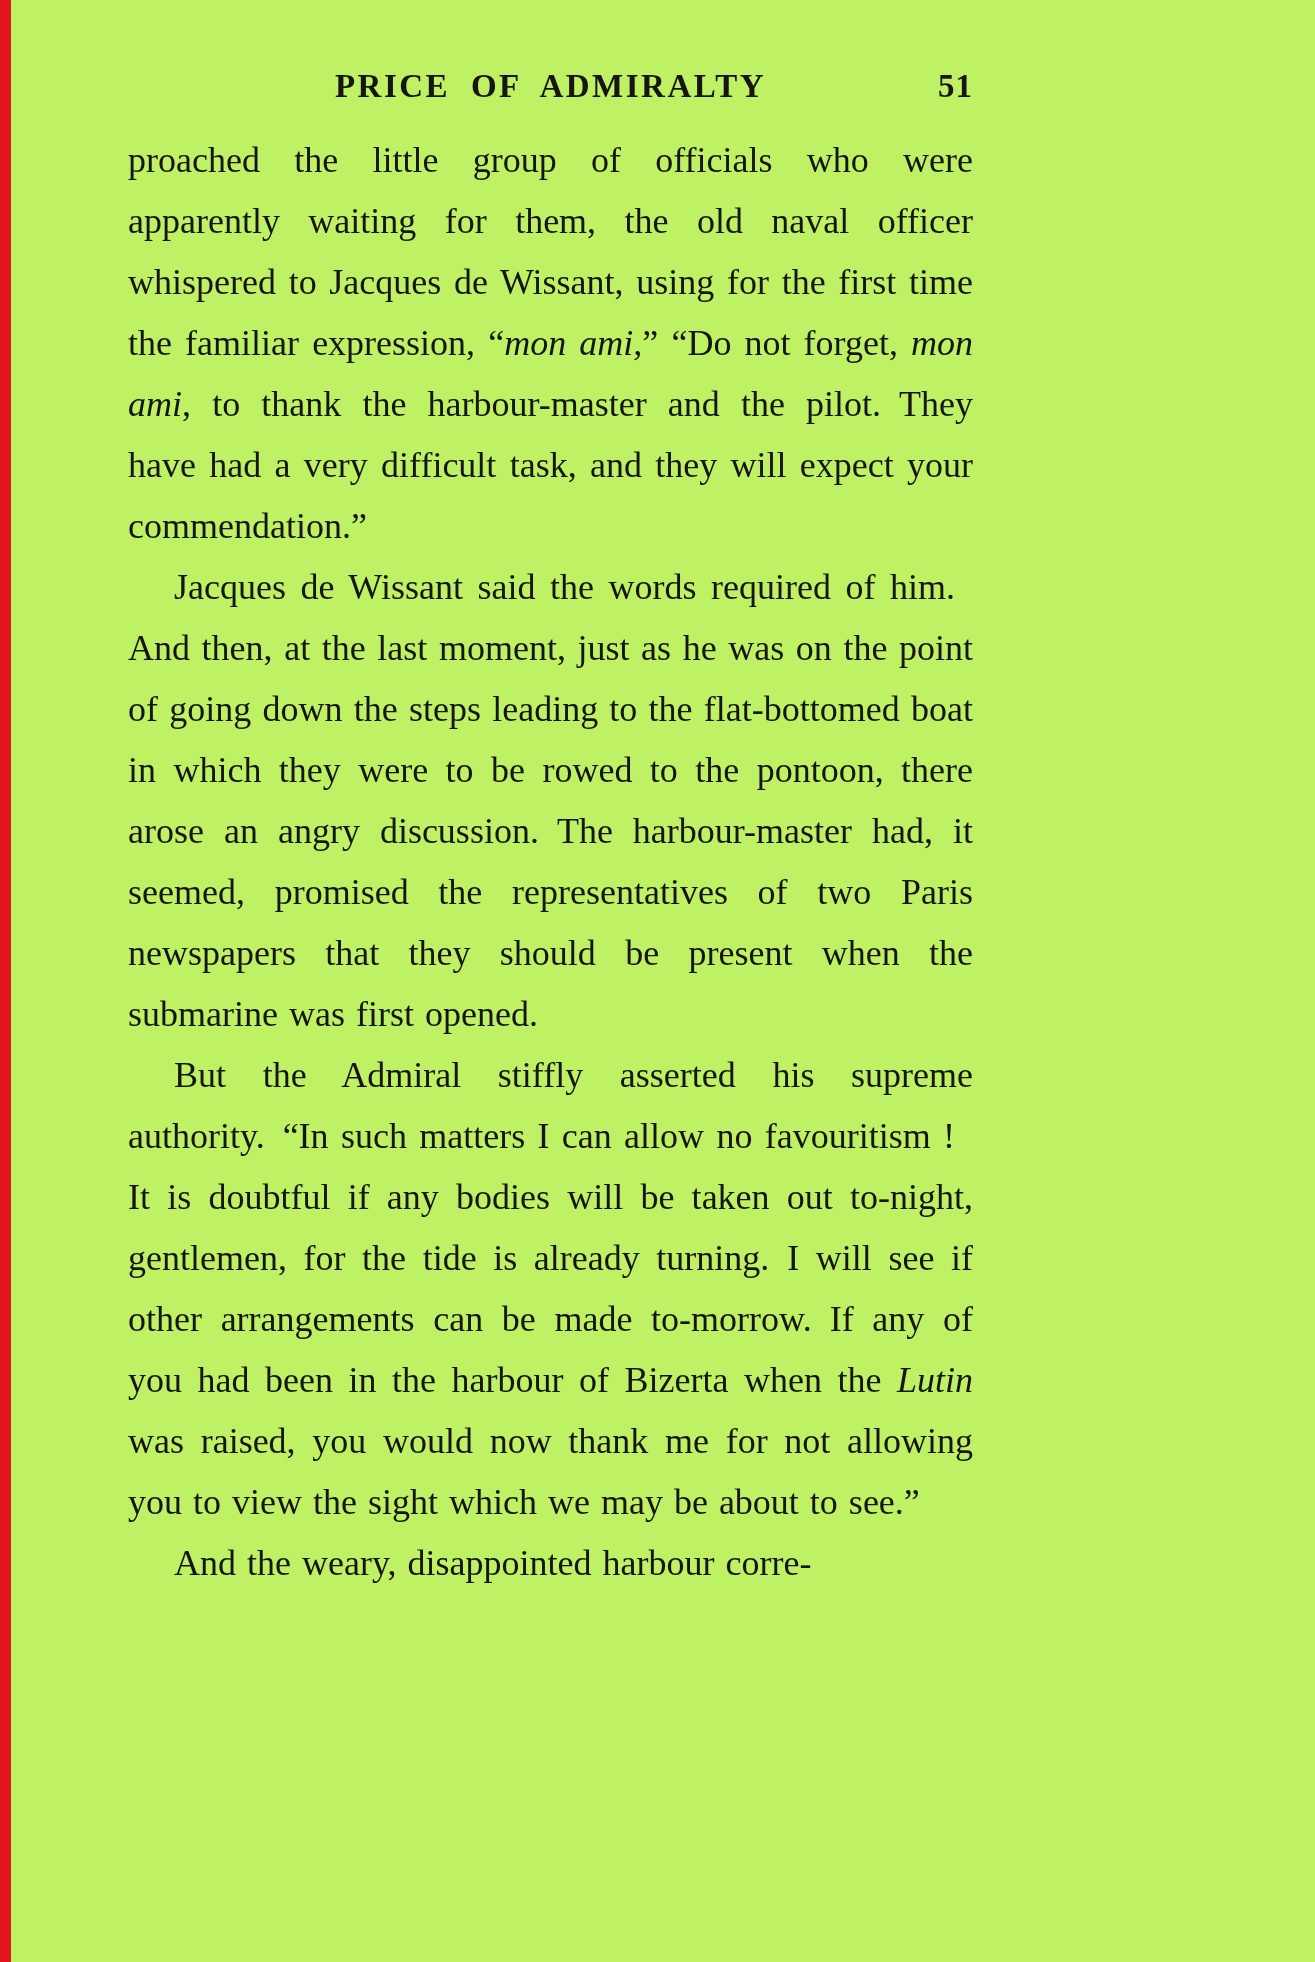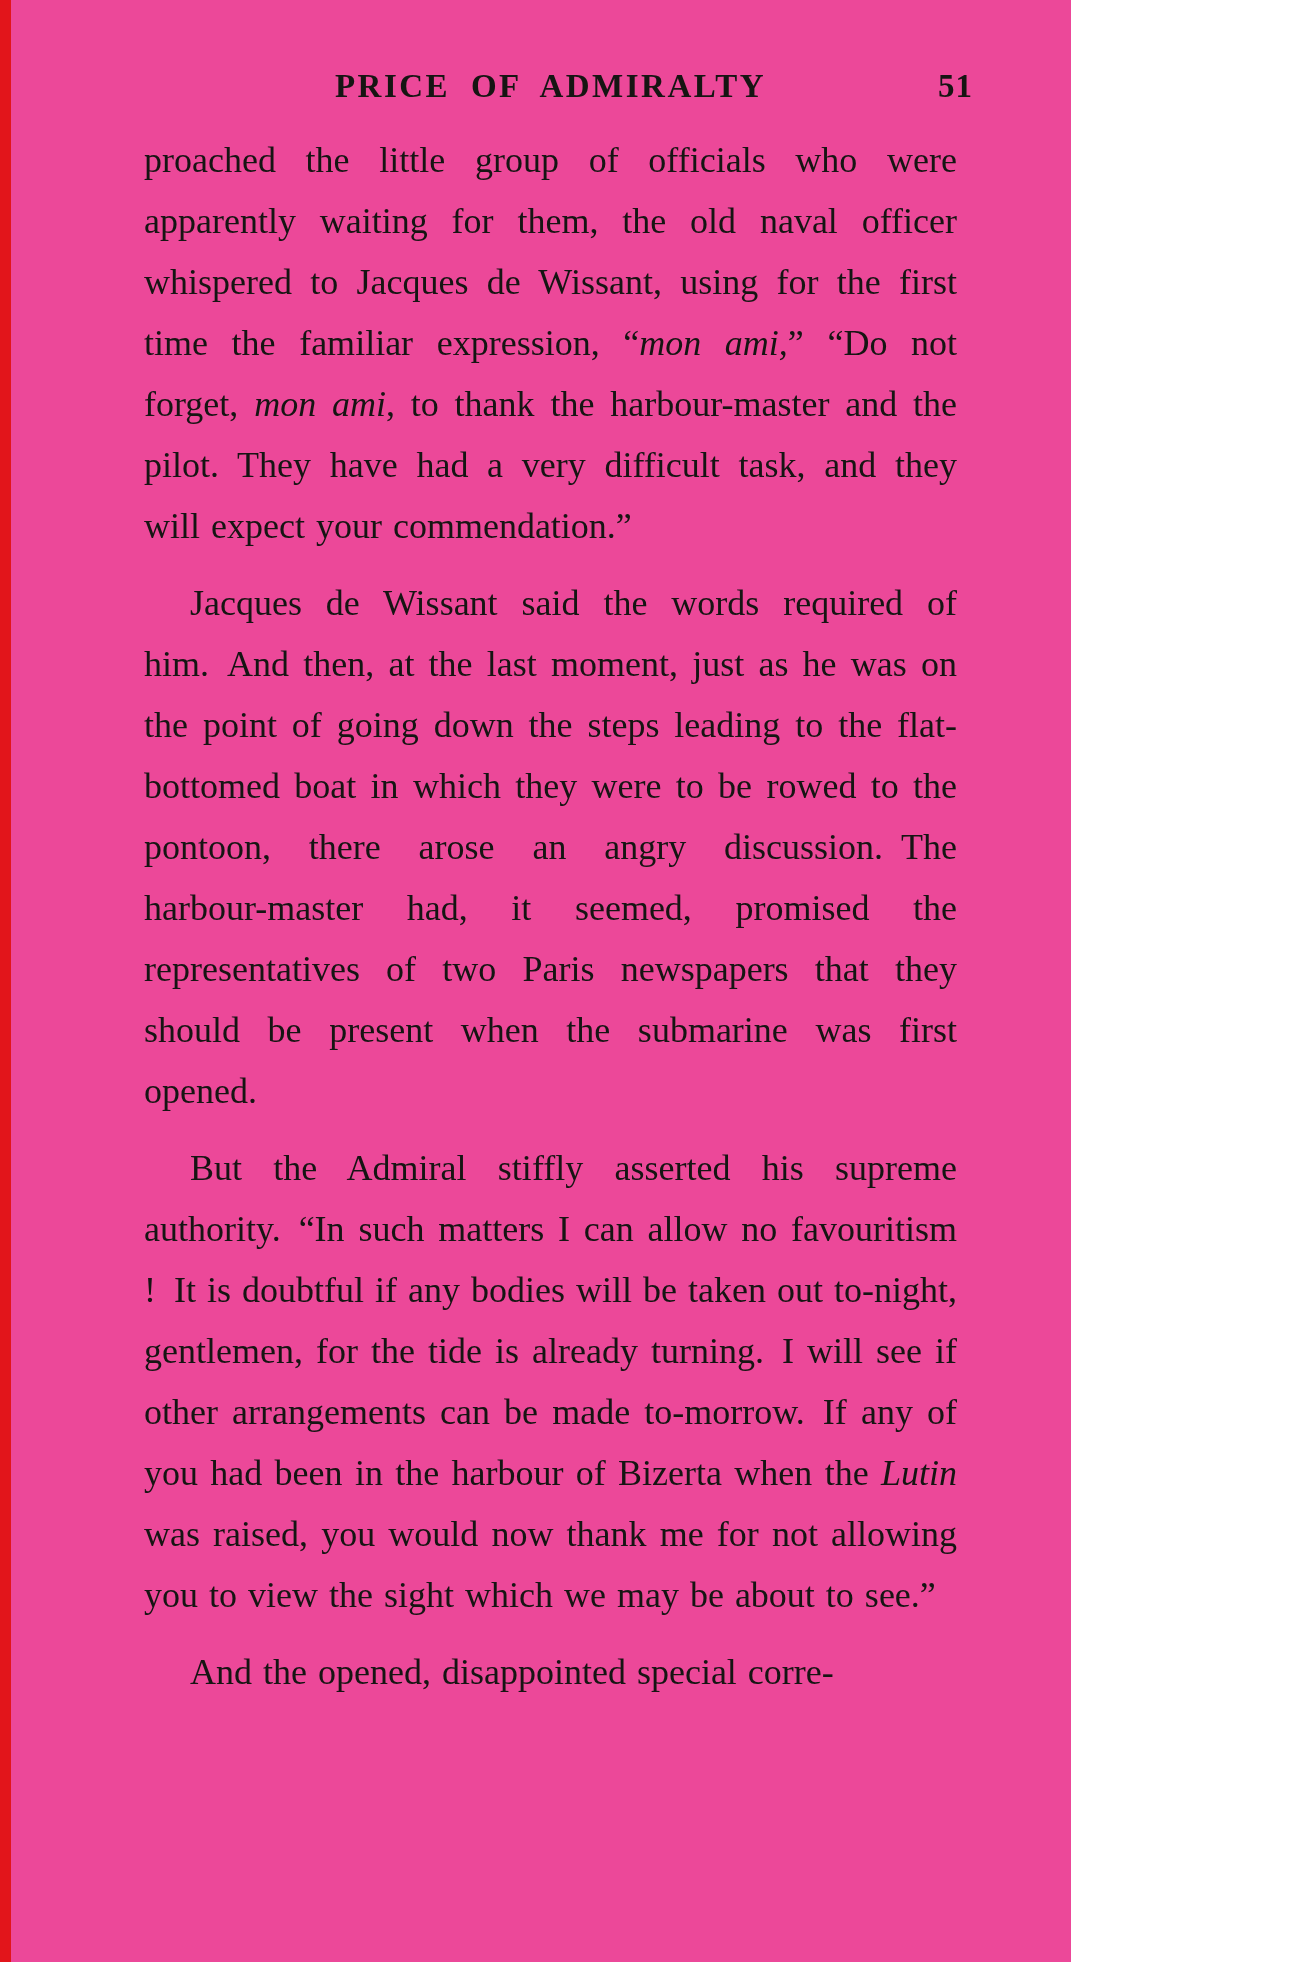--- a/index.html
+++ b/index.html
@@ -2,23 +2,23 @@
 <html><head>
 <meta charset="utf-8">
 <style>
   html, body {
     margin: 0;
     padding: 0;
     background: #ffffff;
   }
   .page {
     position: relative;
-    width: 1071px;
+    width: 1315px;
     height: 1962px;
-    background: #ec4899;
+    background: #bef264;
     overflow: hidden;
     font-family: "Liberation Serif", "DejaVu Serif", serif;
     color: #161513;
   }
   .red-edge {
     position: absolute;
     left: 0;
     top: 0;
     width: 11px;
     height: 100%;
@@ -44,21 +44,21 @@
     letter-spacing: 2.5px;
     word-spacing: 10px;
   }
   .header .pagenum {
     position: absolute;
     right: 0;
     top: 0;
     letter-spacing: 1px;
   }
   .bodytext p {
-    margin: 16px;
+    margin: 0;
     font-size: 36px;
     line-height: 61px;
     text-align: justify;
     word-spacing: 2px;
   }
   .bodytext p.indent {
     text-indent: 46px;
   }
   .it {
     font-style: italic;
@@ -77,17 +77,17 @@
     </div>
 
     <div class="bodytext">
 
       <p><span>proached the little group of officials who were apparently waiting for them, the old naval officer whispered to Jacques de Wissant, using for the first time the familiar expression, “</span><span class="it">mon ami,</span><span>” “Do not forget, </span><span class="it">mon ami</span><span>, to thank the harbour-master and the pilot. They have had a very difficult task, and they will expect your commendation.”</span></p>
 
       <p class="indent"><span>Jacques de Wissant said the words required of him. And then, at the last moment, just as he was on the point of going down the steps leading to the flat-bottomed boat in which they were to be rowed to the pontoon, there arose an angry discussion. The harbour-master had, it seemed, promised the representatives of two Paris newspapers that they should be present when the submarine was first opened.</span></p>
 
       <p class="indent"><span>But the Admiral stiffly asserted his supreme authority. “In such matters I can allow no favouritism ! It is doubtful if any bodies will be taken out to-night, gentlemen, for the tide is already turning. I will see if other arrangements can be made to-morrow. If any of you had been in the harbour of Bizerta when the </span><span class="it">Lutin</span><span> was raised, you would now thank me for not allowing you to view the sight which we may be about to see.”</span></p>
 
-      <p class="indent"><span>And the opened, disappointed special corre-</span></p>
+      <p class="indent"><span>And the weary, disappointed harbour corre-</span></p>
 
     </div>
   </div>
 </div>
 
 </body></html>

